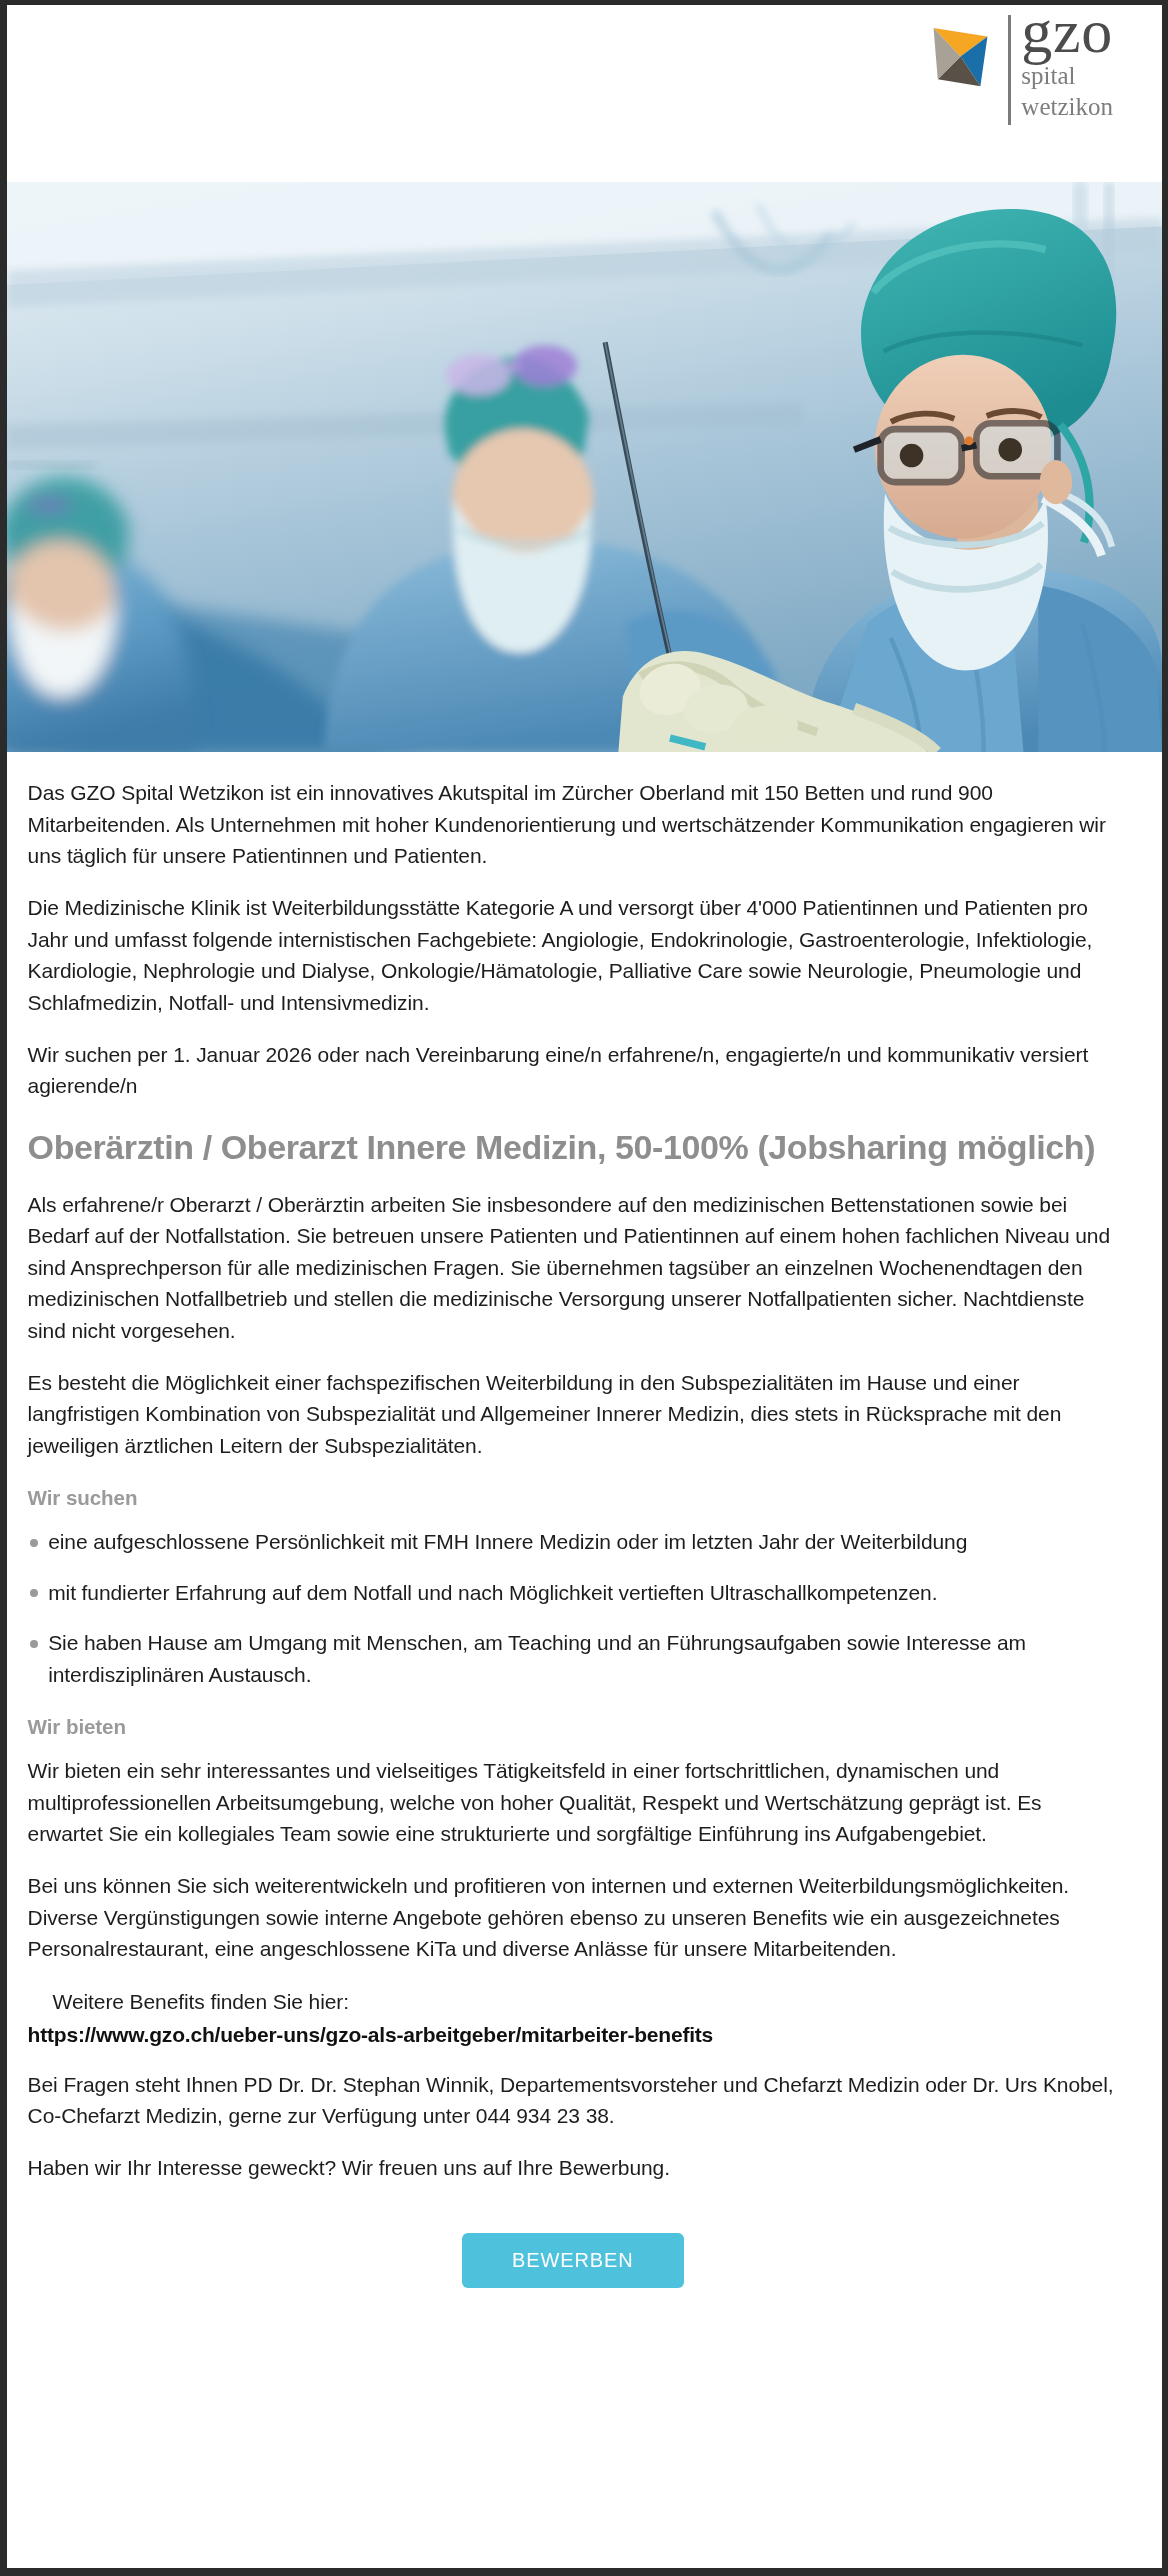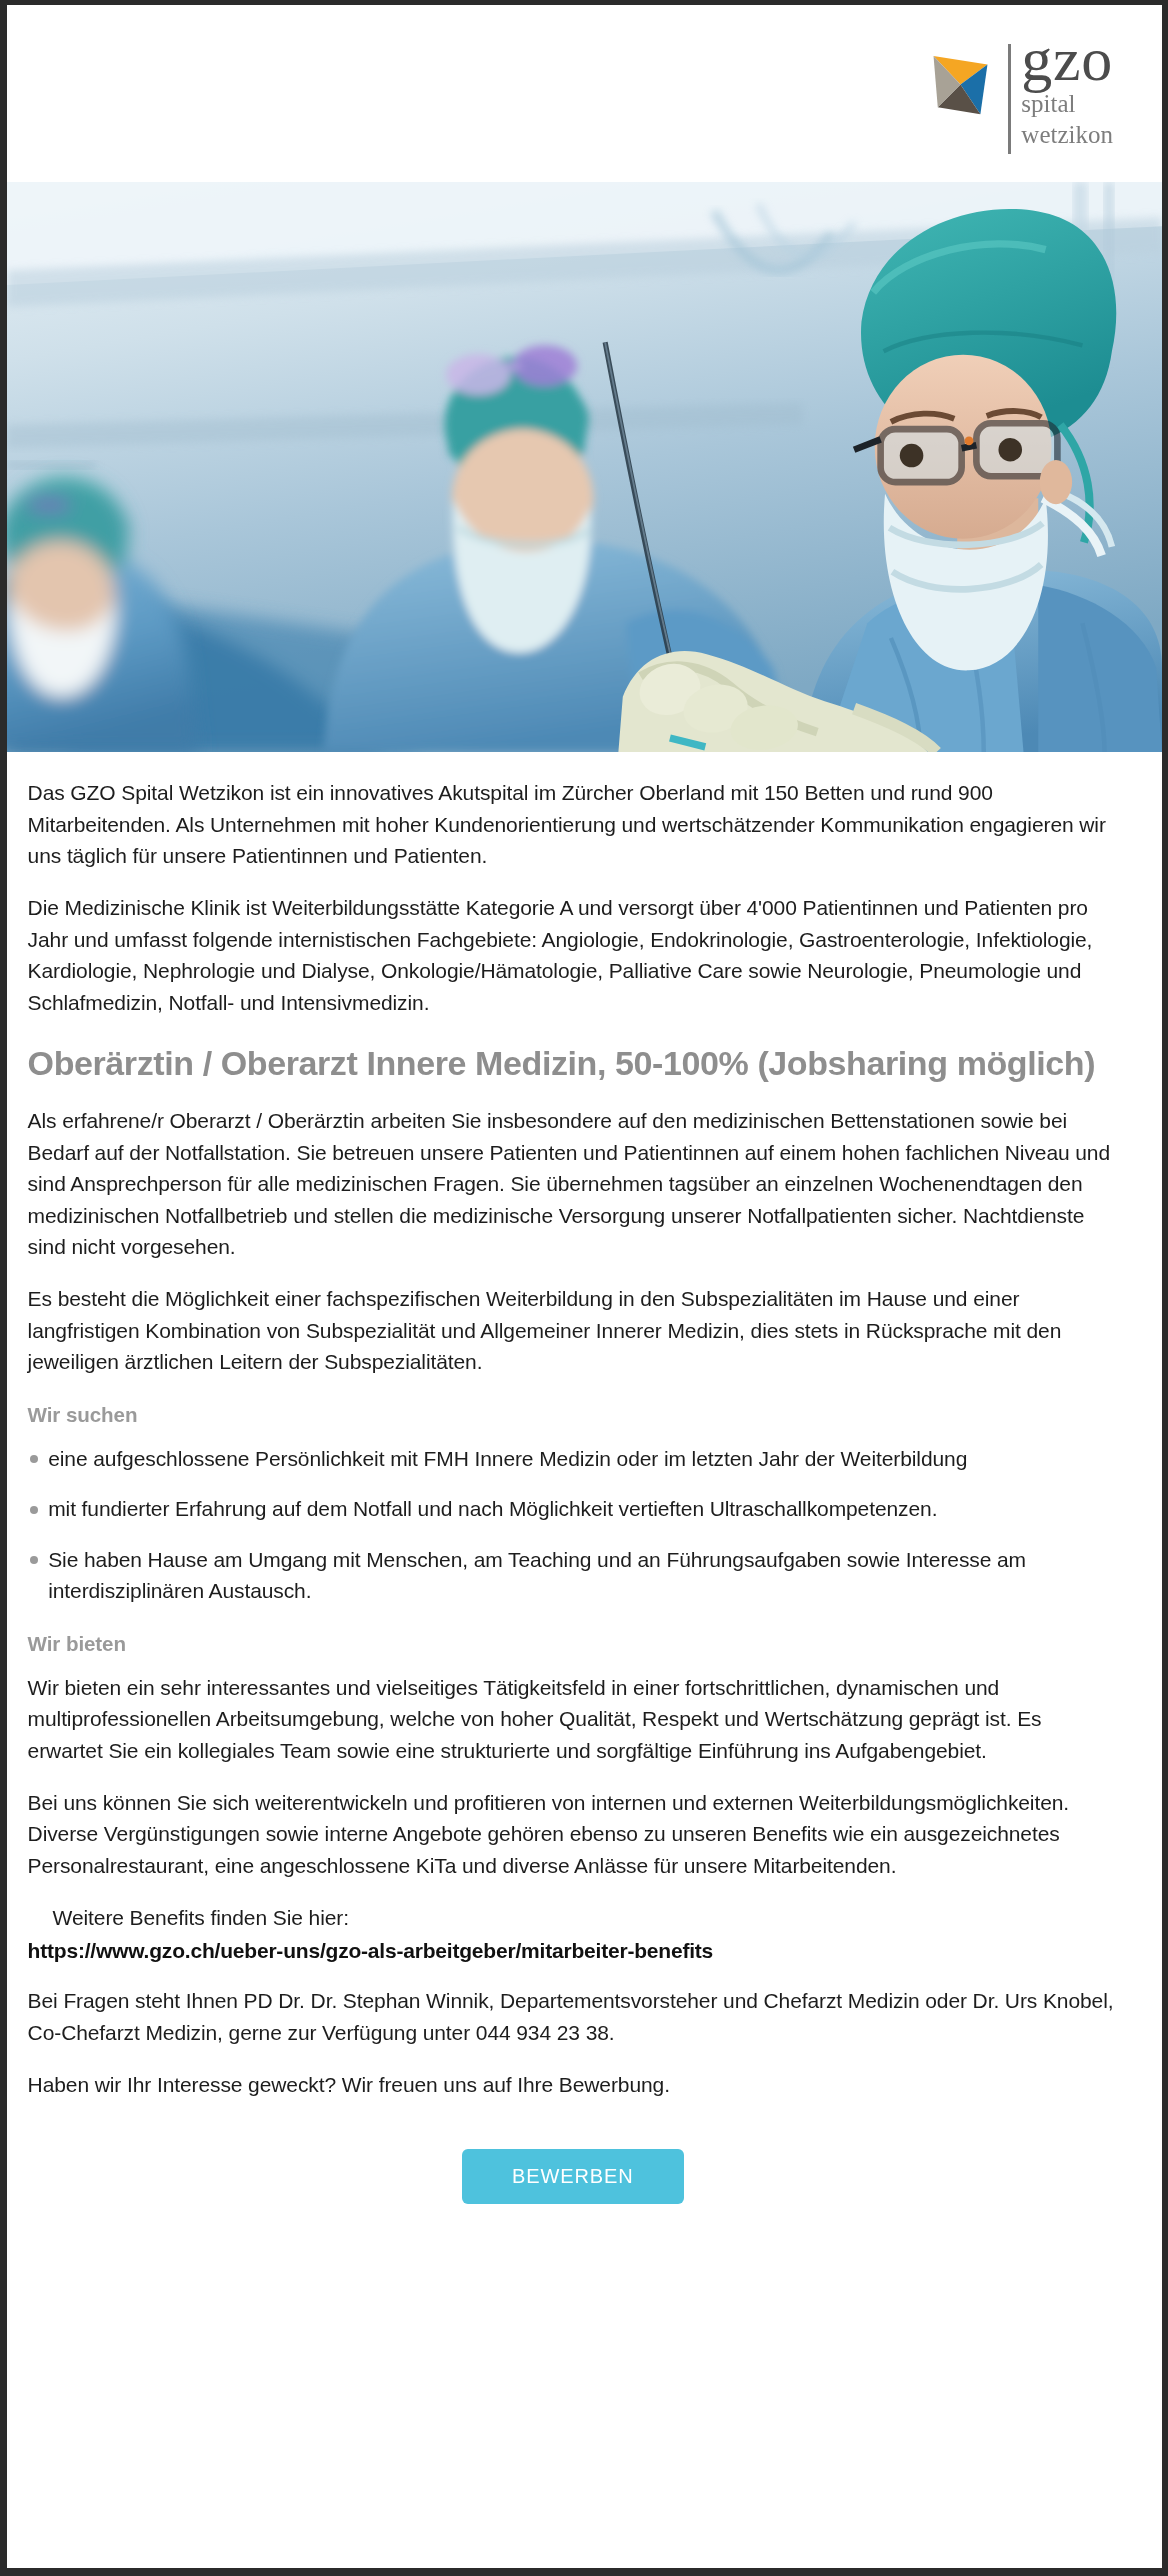--- a/index.html
+++ b/index.html
@@ -23,21 +23,21 @@
     border-top: 5.9px solid #2b2b2b;
     border-bottom: 8.8px solid #2b2b2b;
     overflow: hidden;
   }
 
   
   .header {
     height: 177px;
     background: #ffffff;
     display: flex;
-    align-items: center;
+    align-items: flex-start;
     justify-content: flex-end;
     padding-right: 49px;
     box-sizing: border-box;
   }
   .logo {
     display: flex;
     align-items: flex-start;
     gap: 0px;
   }
   .logo-mark {
@@ -336,20 +336,21 @@
       </g>
 
       <path d="M900,756 L948,768" stroke="#3fb7c4" stroke-width="10" fill="none"></path>
     </svg>
   </div>
 
   <div class="content">
 
     <p class="body">Das GZO Spital Wetzikon ist ein innovatives Akutspital im Zürcher Oberland mit 150 Betten und rund 900 Mitarbeitenden. Als Unternehmen mit hoher Kundenorientierung und wertschätzender Kommunikation engagieren wir uns täglich für unsere Patientinnen und Patienten.</p>
     <p class="body">Die Medizinische Klinik ist Weiterbildungsstätte Kategorie A und versorgt über 4'000 Patientinnen und Patienten pro Jahr und umfasst folgende internistischen Fachgebiete: Angiologie, Endokrinologie, Gastroenterologie, Infektiologie, Kardiologie, Nephrologie und Dialyse, Onkologie/Hämatologie, Palliative Care sowie Neurologie, Pneumologie und Schlafmedizin, Notfall- und Intensivmedizin.</p>
+    <p class="body">Wir suchen per 1. Januar 2026 oder nach Vereinbarung eine/n erfahrene/n, engagierte/n und kommunikativ versiert agierende/n</p>
 
     <h1 class="job-title">Oberärztin / Oberarzt Innere Medizin, 50-100% (Jobsharing möglich)</h1>
 
     <p class="body">Als erfahrene/r Oberarzt / Oberärztin arbeiten Sie insbesondere auf den medizinischen Bettenstationen sowie bei Bedarf auf der Notfallstation. Sie betreuen unsere Patienten und Patientinnen auf einem hohen fachlichen Niveau und sind Ansprechperson für alle medizinischen Fragen. Sie übernehmen tagsüber an einzelnen Wochenendtagen den medizinischen Notfallbetrieb und stellen die medizinische Versorgung unserer Notfallpatienten sicher. Nachtdienste sind nicht vorgesehen.</p>
     <p class="body">Es besteht die Möglichkeit einer fachspezifischen Weiterbildung in den Subspezialitäten im Hause und einer langfristigen Kombination von Subspezialität und Allgemeiner Innerer Medizin, dies stets in Rücksprache mit den jeweiligen ärztlichen Leitern der Subspezialitäten.</p>
 
     <h2 class="section">Wir suchen</h2>
     <ul class="bullets">
       <li>
         <span class="dot"></span>

